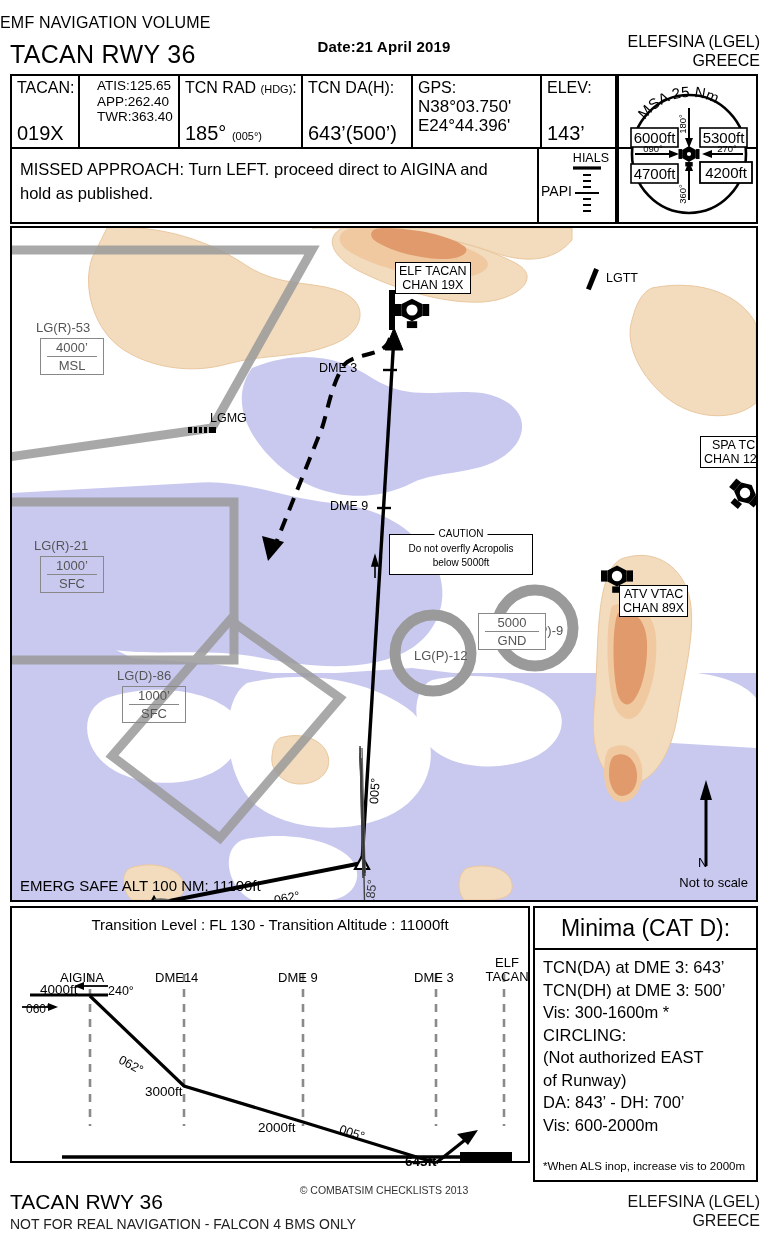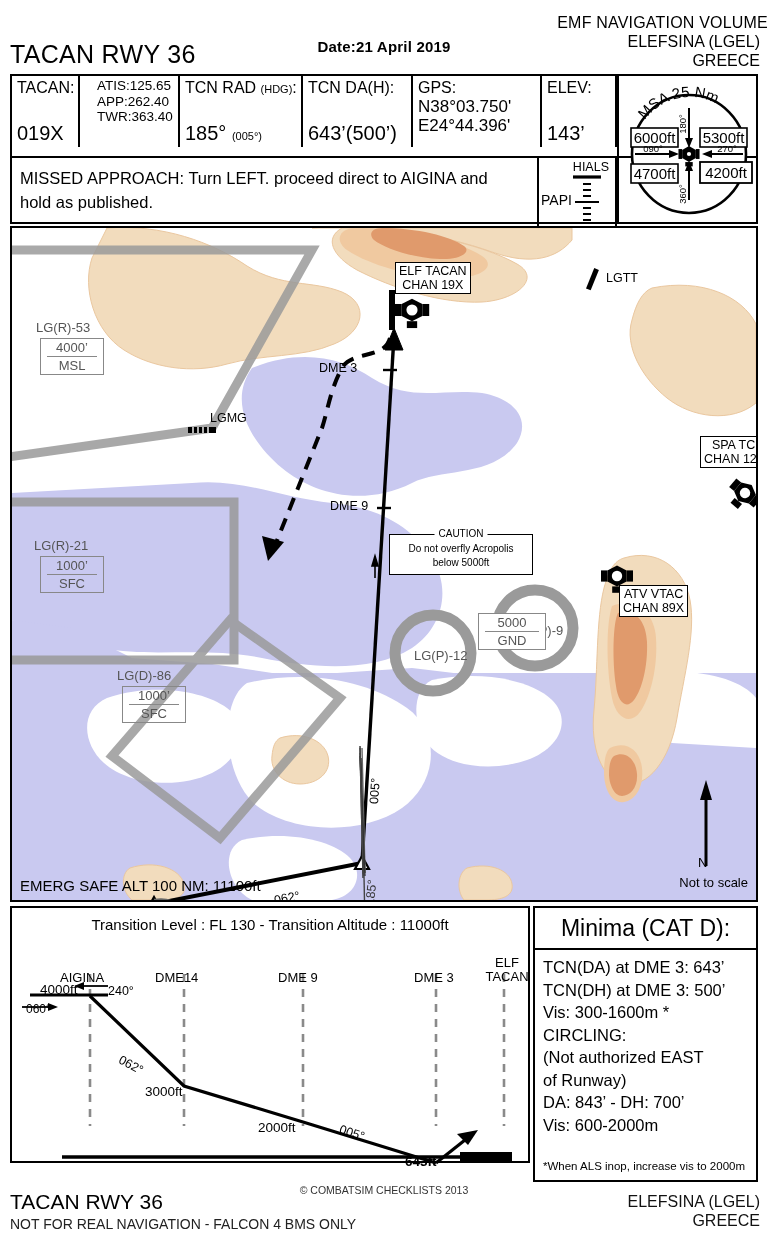--- a/index.html
+++ b/index.html
@@ -2,32 +2,32 @@
 <html><head>
 <meta charset="utf-8">
 <style>
   html,body{margin:0;padding:0;background:#fff;}
   body{width:768px;height:1240px;position:relative;overflow:hidden;
        font-family:"Liberation Sans","DejaVu Sans",sans-serif;color:#000;}
   .abs{position:absolute;}
   
   #header{position:absolute;left:0;top:0;width:768px;height:72px;}
   #chart-title{position:absolute;left:10px;top:40px;font-size:25px;letter-spacing:.3px;}
-  #volume-title{position:absolute;left:0;top:14px;width:768px;text-align:right;font-size:16px;letter-spacing:.2px;}
+  #volume-title{position:absolute;left:0;top:14px;width:768px;text-align:left;font-size:16px;letter-spacing:.2px;}
   #chart-date{position:absolute;left:0;top:38px;width:768px;text-align:center;font-size:15px;font-weight:bold;letter-spacing:.2px;}
   #apt-name{position:absolute;right:8px;top:32px;font-size:16px;text-align:right;line-height:19px;}
   
   #info-table{position:absolute;left:10px;top:74px;width:748px;height:150px;
               border:2.5px solid #000;box-sizing:border-box;}
   .cellbox{position:absolute;box-sizing:border-box;border-right:2.5px solid #000;height:71px;top:0;}
   .cell-lbl{font-size:16px;padding:2px 4px 0 5px;display:block;line-height:19px;}
   .cell-val{position:absolute;bottom:2px;left:5px;font-size:20px;}
   .tiny{font-size:11px;}
   #freq-cell span{display:block;font-size:13.5px;line-height:15.5px;padding-left:3px;}
-  #ma-row{position:absolute;left:0;top:71px;width:100%;height:77px;box-sizing:border-box;border-top:2.5px solid #000;margin-top:9px;}
+  #ma-row{position:absolute;left:0;top:71px;width:100%;height:77px;box-sizing:border-box;border-top:2.5px solid #000;}
   #ma-text{position:absolute;left:8px;top:8px;width:500px;font-size:16.5px;line-height:24px;}
   #lights-cell{position:absolute;left:525px;top:0;width:80px;height:100%;box-sizing:border-box;border-left:2.5px solid #000;border-right:2.5px solid #000;}
   #msa-cell{position:absolute;left:605px;top:-71px;width:141px;height:148px;box-sizing:border-box;}
   
   #msa-wrap{position:absolute;left:0;top:0;width:141px;height:148px;}
   
   #planview{position:absolute;left:10px;top:226px;width:748px;height:676px;
             border:2.5px solid #000;box-sizing:border-box;overflow:hidden;background:#fff;}
   .mapsvg{position:absolute;left:0;top:0;}
   .maplabel{position:absolute;font-size:12.5px;line-height:14px;color:#000;}

